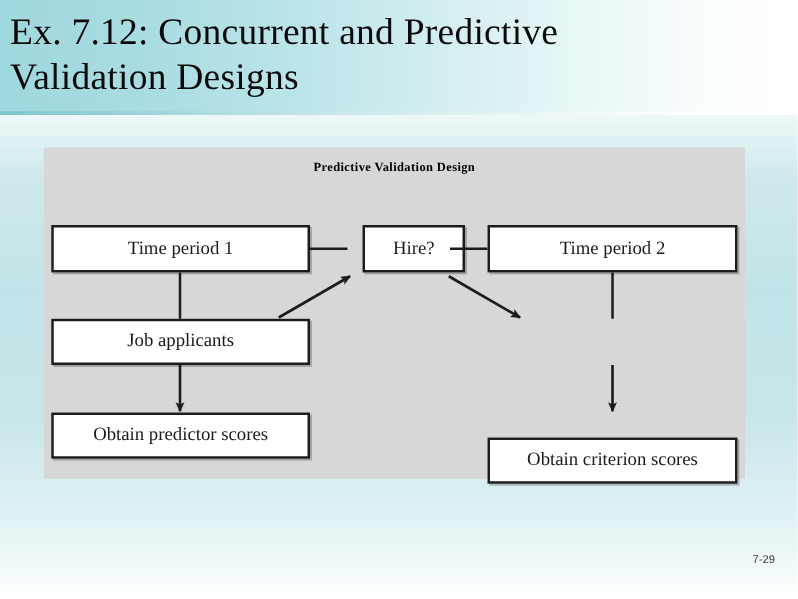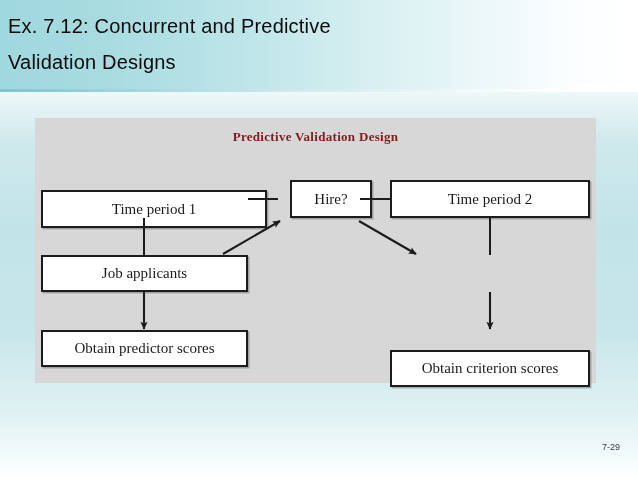--- a/index.html
+++ b/index.html
@@ -55,24 +55,24 @@
     bottom: 0;
     width: 638px;
     height: 3px;
     background: linear-gradient(to right, #7cc6ce 0%, #cfe9ec 45%, #ffffff 85%);
   }
   .slide-title {
     position: absolute;
     left: 8px;
     top: 8px;
     width: 560px;
-    font-size: 20px;
+    font-size: 30px;
     line-height: 36px;
     color: #0a0a0a;
-    font-family: Liberation Sans, sans-serif;
+    font-family: Liberation Serif, serif;
     font-weight: 400;
     letter-spacing: 0.2px;
     white-space: pre-line;
   }
 
   
   .figure-panel {
     position: absolute;
     left: 35px;
     top: 118px;
@@ -82,42 +82,42 @@
   }
 
   .figure-title {
     position: absolute;
     left: 0;
     top: 11px;
     width: 561px;
     text-align: center;
     font-family: "Liberation Serif", "DejaVu Serif", serif;
     font-weight: bold;
-    font-size: 13px;
-    color: #7f1d1d;
+    font-size: 10px;
+    color: #000000;
     letter-spacing: 0.3px;
   }
 
   
   .node {
     position: absolute;
     background: #ffffff;
     border: 2px solid #1c1c1c;
     box-sizing: border-box;
     display: flex;
     align-items: center;
     justify-content: center;
     font-family: "Liberation Serif", "DejaVu Serif", serif;
     font-size: 15px;
     color: #1a1a1a;
     box-shadow: 1.5px 1.5px 0 rgba(60,60,60,0.35);
   }
 
   
-  .n-tp1     { left: 6px;   top: 72px;  width: 226px; height: 38px; }
+  .n-tp1     { left: 6px;   top: 62px;  width: 207px; height: 38px; }
   .n-hire    { left: 243px; top: 62px;  width: 82px;  height: 38px; margin-left: 12px; }
   .n-tp2     { left: 355px; top: 62px;  width: 200px; height: 38px; }
   
   .n-job     { left: 6px;   top: 137px; width: 207px; height: 37px; }
   .n-cur     { left: 355px; top: 137px; width: 200px; height: 37px; }
   
   .n-pred    { left: 6px;   top: 212px; width: 207px; height: 37px; }
   .n-crit    { left: 355px; top: 212px; width: 200px; height: 37px; margin-top: 20px; }
 
   

